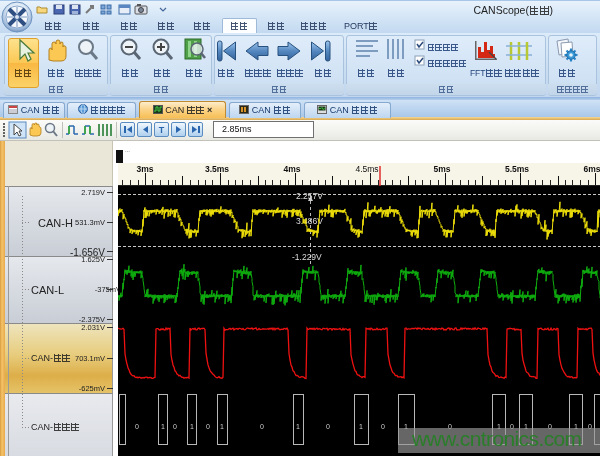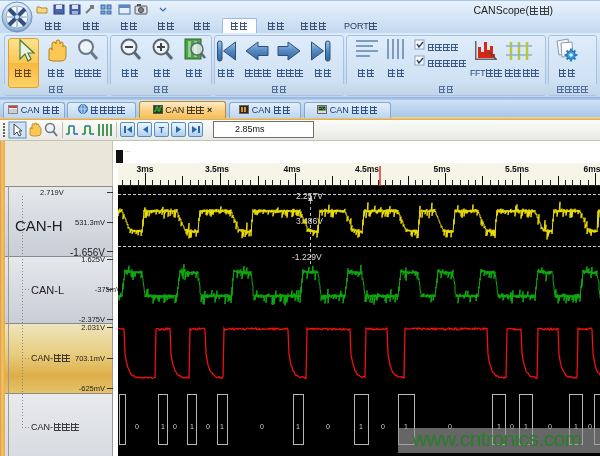--- a/index.html
+++ b/index.html
@@ -245,32 +245,32 @@
 <g fill="#2a66ae">
 <rect x="4" y="4" width="2" height="7"></rect>
       <path d="M12,4 L7,7.5 L12,11 Z"></path>
 <path d="M28,4 L23,7.5 L28,11 Z"></path>
 <path d="M56,4 L61,7.5 L56,11 Z"></path>
 <path d="M72,4 L77,7.5 L72,11 Z"></path>
       <rect x="78" y="4" width="2" height="7"></rect>
 </g>
 <text x="41.5" y="11" font-size="9" fill="#2a66ae" text-anchor="middle" font-weight="bold">T</text>
 </svg>
-<div class="abs" style="left:213px;top:121px;width:101px;height:17px;background:#fff;border:1px solid #707070;font-size:9px;color:#111;line-height:15px;padding-left:21px">2.85ms</div>
+<div class="abs" style="left:213px;top:121px;width:101px;height:17px;background:#fff;border:1px solid #707070;font-size:9px;color:#111;line-height:15px;padding-left:8px">2.85ms</div>
 <div class="abs" style="left:0;top:141px;width:5px;height:315px;background:linear-gradient(90deg,#d89a3e,#f5c469 40%,#e8a94c)"></div>
 <div class="abs" style="left:5px;top:141px;width:108px;height:45px;background:#ebe7d8;border-right:1px solid #c8c4b4"></div>
 <div class="abs" style="left:113px;top:141px;width:5px;height:315px;background:#fff"></div>
 <div class="abs" style="left:118px;top:141px;width:482px;height:22px;background:#fff"></div>
 <div class="abs" style="left:116px;top:150px;width:7px;height:13px;background:#111"></div>
 <div class="abs" style="left:125px;top:147px;width:12px;height:6px;font-size:6px;color:#333">...</div>
 <div class="abs" style="left:118px;top:163px;width:482px;height:23px;background:#f7f4e8;border-bottom:1px solid #222"></div>
 <div class="abs" style="left:125px;top:164px;width:40px;font-size:8.5px;font-weight:bold;color:#111;text-align:center">3ms</div>
 <div class="abs" style="left:197px;top:164px;width:40px;font-size:8.5px;font-weight:bold;color:#111;text-align:center">3.5ms</div>
 <div class="abs" style="left:272px;top:164px;width:40px;font-size:8.5px;font-weight:bold;color:#111;text-align:center">4ms</div>
-<div class="abs" style="left:347px;top:164px;width:40px;font-size:8.5px;font-weight:bold;color:#111;text-align:center">4.5ms</div>
+<div class="abs" style="left:347px;top:164px;width:40px;font-size:8.5px;font-weight:normal;color:#111;text-align:center">4.5ms</div>
 <div class="abs" style="left:422px;top:164px;width:40px;font-size:8.5px;font-weight:bold;color:#111;text-align:center">5ms</div>
 <div class="abs" style="left:497px;top:164px;width:40px;font-size:8.5px;font-weight:bold;color:#111;text-align:center">5.5ms</div>
 <div class="abs" style="left:572px;top:164px;width:40px;font-size:8.5px;font-weight:bold;color:#111;text-align:center">6ms</div>
 <svg class="abs" style="left:118px;top:163px" width="482" height="23" viewBox="0 0 482 23">
     <line x1="4.5" y1="17" x2="4.5" y2="22" stroke="#222" stroke-width="1"></line>
     <line x1="12.5" y1="17" x2="12.5" y2="22" stroke="#222" stroke-width="1"></line>
     <line x1="20.5" y1="17" x2="20.5" y2="22" stroke="#222" stroke-width="1"></line>
     <line x1="27.5" y1="10" x2="27.5" y2="22" stroke="#111" stroke-width="1"></line>
     <line x1="34.5" y1="17" x2="34.5" y2="22" stroke="#222" stroke-width="1"></line>
     <line x1="42.5" y1="17" x2="42.5" y2="22" stroke="#222" stroke-width="1"></line>
@@ -337,25 +337,25 @@
 <div class="abs" style="left:5px;top:186px;width:108px;height:70px;background:linear-gradient(#e5e8ec,#d4d8df 60%,#c9ced6);border-top:1px solid #8a8a8a;border-right:1px solid #999"></div>
 <div class="abs" style="left:5px;top:256px;width:108px;height:67px;background:linear-gradient(#e5e8ec,#d4d8df 60%,#c9ced6);border-top:1px solid #8a8a8a;border-right:1px solid #999"></div>
 <div class="abs" style="left:5px;top:323px;width:108px;height:70px;background:linear-gradient(#eee4bd,#e7cc7c 45%,#ddae49 75%,#e5c368);border-top:1px solid #8a8a8a;border-right:1px solid #999"></div>
 <div class="abs" style="left:5px;top:393px;width:108px;height:63px;background:linear-gradient(#e8eaee,#d8dbe1);border-top:1px solid #8a8a8a;border-right:1px solid #999"></div>
 <div class="abs" style="left:8px;top:186px;width:1px;height:270px;background:#9a9a9a"></div>
 <div class="abs" style="left:22px;top:196px;width:1px;height:231px;background:repeating-linear-gradient(#888 0 1px,transparent 1px 3px)"></div>
 <div class="abs" style="left:22px;top:222px;width:7px;height:1px;background:repeating-linear-gradient(90deg,#888 0 1px,transparent 1px 3px)"></div>
 <div class="abs" style="left:22px;top:289px;width:7px;height:1px;background:repeating-linear-gradient(90deg,#888 0 1px,transparent 1px 3px)"></div>
 <div class="abs" style="left:22px;top:358px;width:7px;height:1px;background:repeating-linear-gradient(90deg,#888 0 1px,transparent 1px 3px)"></div>
 <div class="abs" style="left:22px;top:427px;width:7px;height:1px;background:repeating-linear-gradient(90deg,#888 0 1px,transparent 1px 3px)"></div>
-<div class="abs" style="left:15px;top:217px;font-size:15px;color:#222">CAN-H</div>
+<div class="abs" style="left:38px;top:217px;font-size:11px;color:#222">CAN-H</div>
 <div class="abs" style="left:31px;top:284px;font-size:11px;color:#222">CAN-L</div>
 <div class="abs" style="left:31px;top:353px;font-size:9px;color:#222">CAN-<i class="cj"></i><i class="cj"></i></div>
 <div class="abs" style="left:31px;top:422px;font-size:9px;color:#222">CAN-<i class="cj"></i><i class="cj"></i><i class="cj"></i></div>
-<div class="abs" style="left:40px;top:188px;width:65px;font-size:7.5px;color:#222;text-align:left">2.719V</div>
+<div class="abs" style="left:40px;top:188px;width:65px;font-size:7.5px;color:#222;text-align:right">2.719V</div>
 <div class="abs" style="left:107px;top:192px;width:6px;height:1px;background:#333"></div>
 <div class="abs" style="left:40px;top:218px;width:65px;font-size:7.5px;color:#222;text-align:right">531.3mV</div>
 <div class="abs" style="left:107px;top:222px;width:6px;height:1px;background:#333"></div>
 <div class="abs" style="left:40px;top:247px;width:65px;font-size:10px;color:#222;text-align:right">-1.656V</div>
 <div class="abs" style="left:107px;top:251px;width:6px;height:1px;background:#333"></div>
 <div class="abs" style="left:40px;top:255px;width:65px;font-size:7.5px;color:#222;text-align:right">1.625V</div>
 <div class="abs" style="left:107px;top:259px;width:6px;height:1px;background:#333"></div>
 <div class="abs" style="left:56px;top:285px;width:65px;font-size:7.5px;color:#222;text-align:right">-375mV</div>
 <div class="abs" style="left:107px;top:289px;width:6px;height:1px;background:#333"></div>
 <div class="abs" style="left:40px;top:315px;width:65px;font-size:7.5px;color:#222;text-align:right">-2.375V</div>

